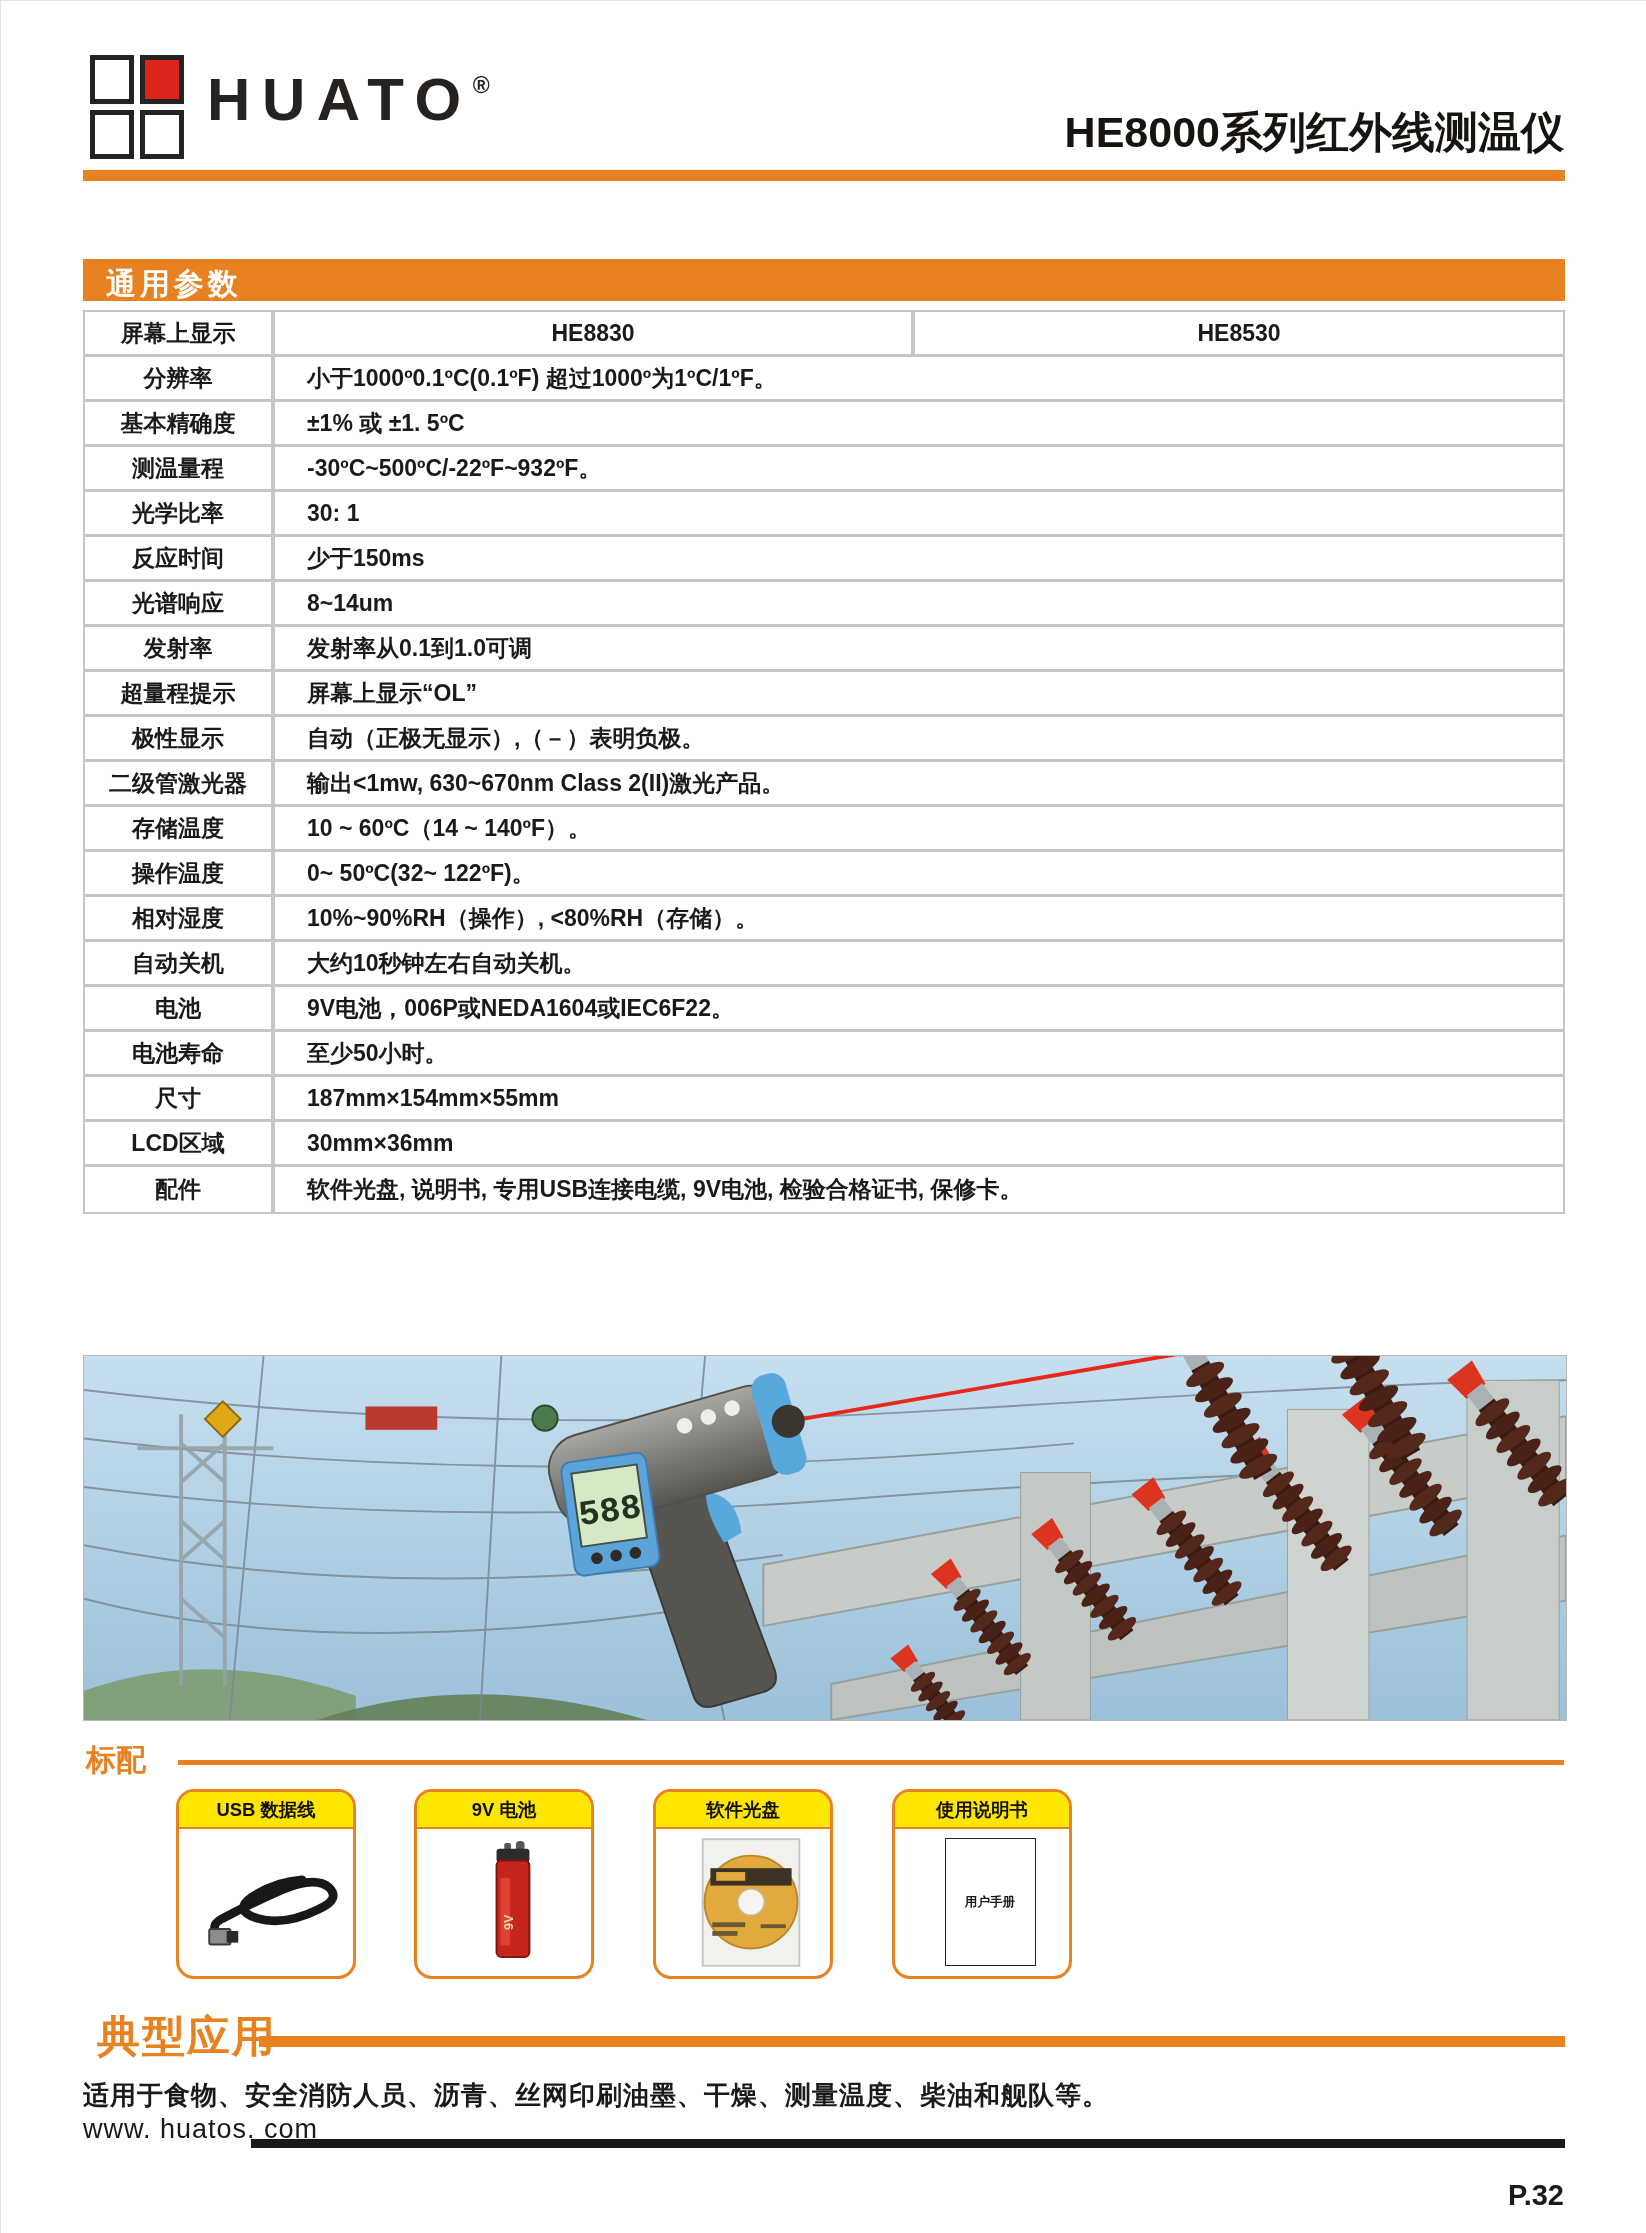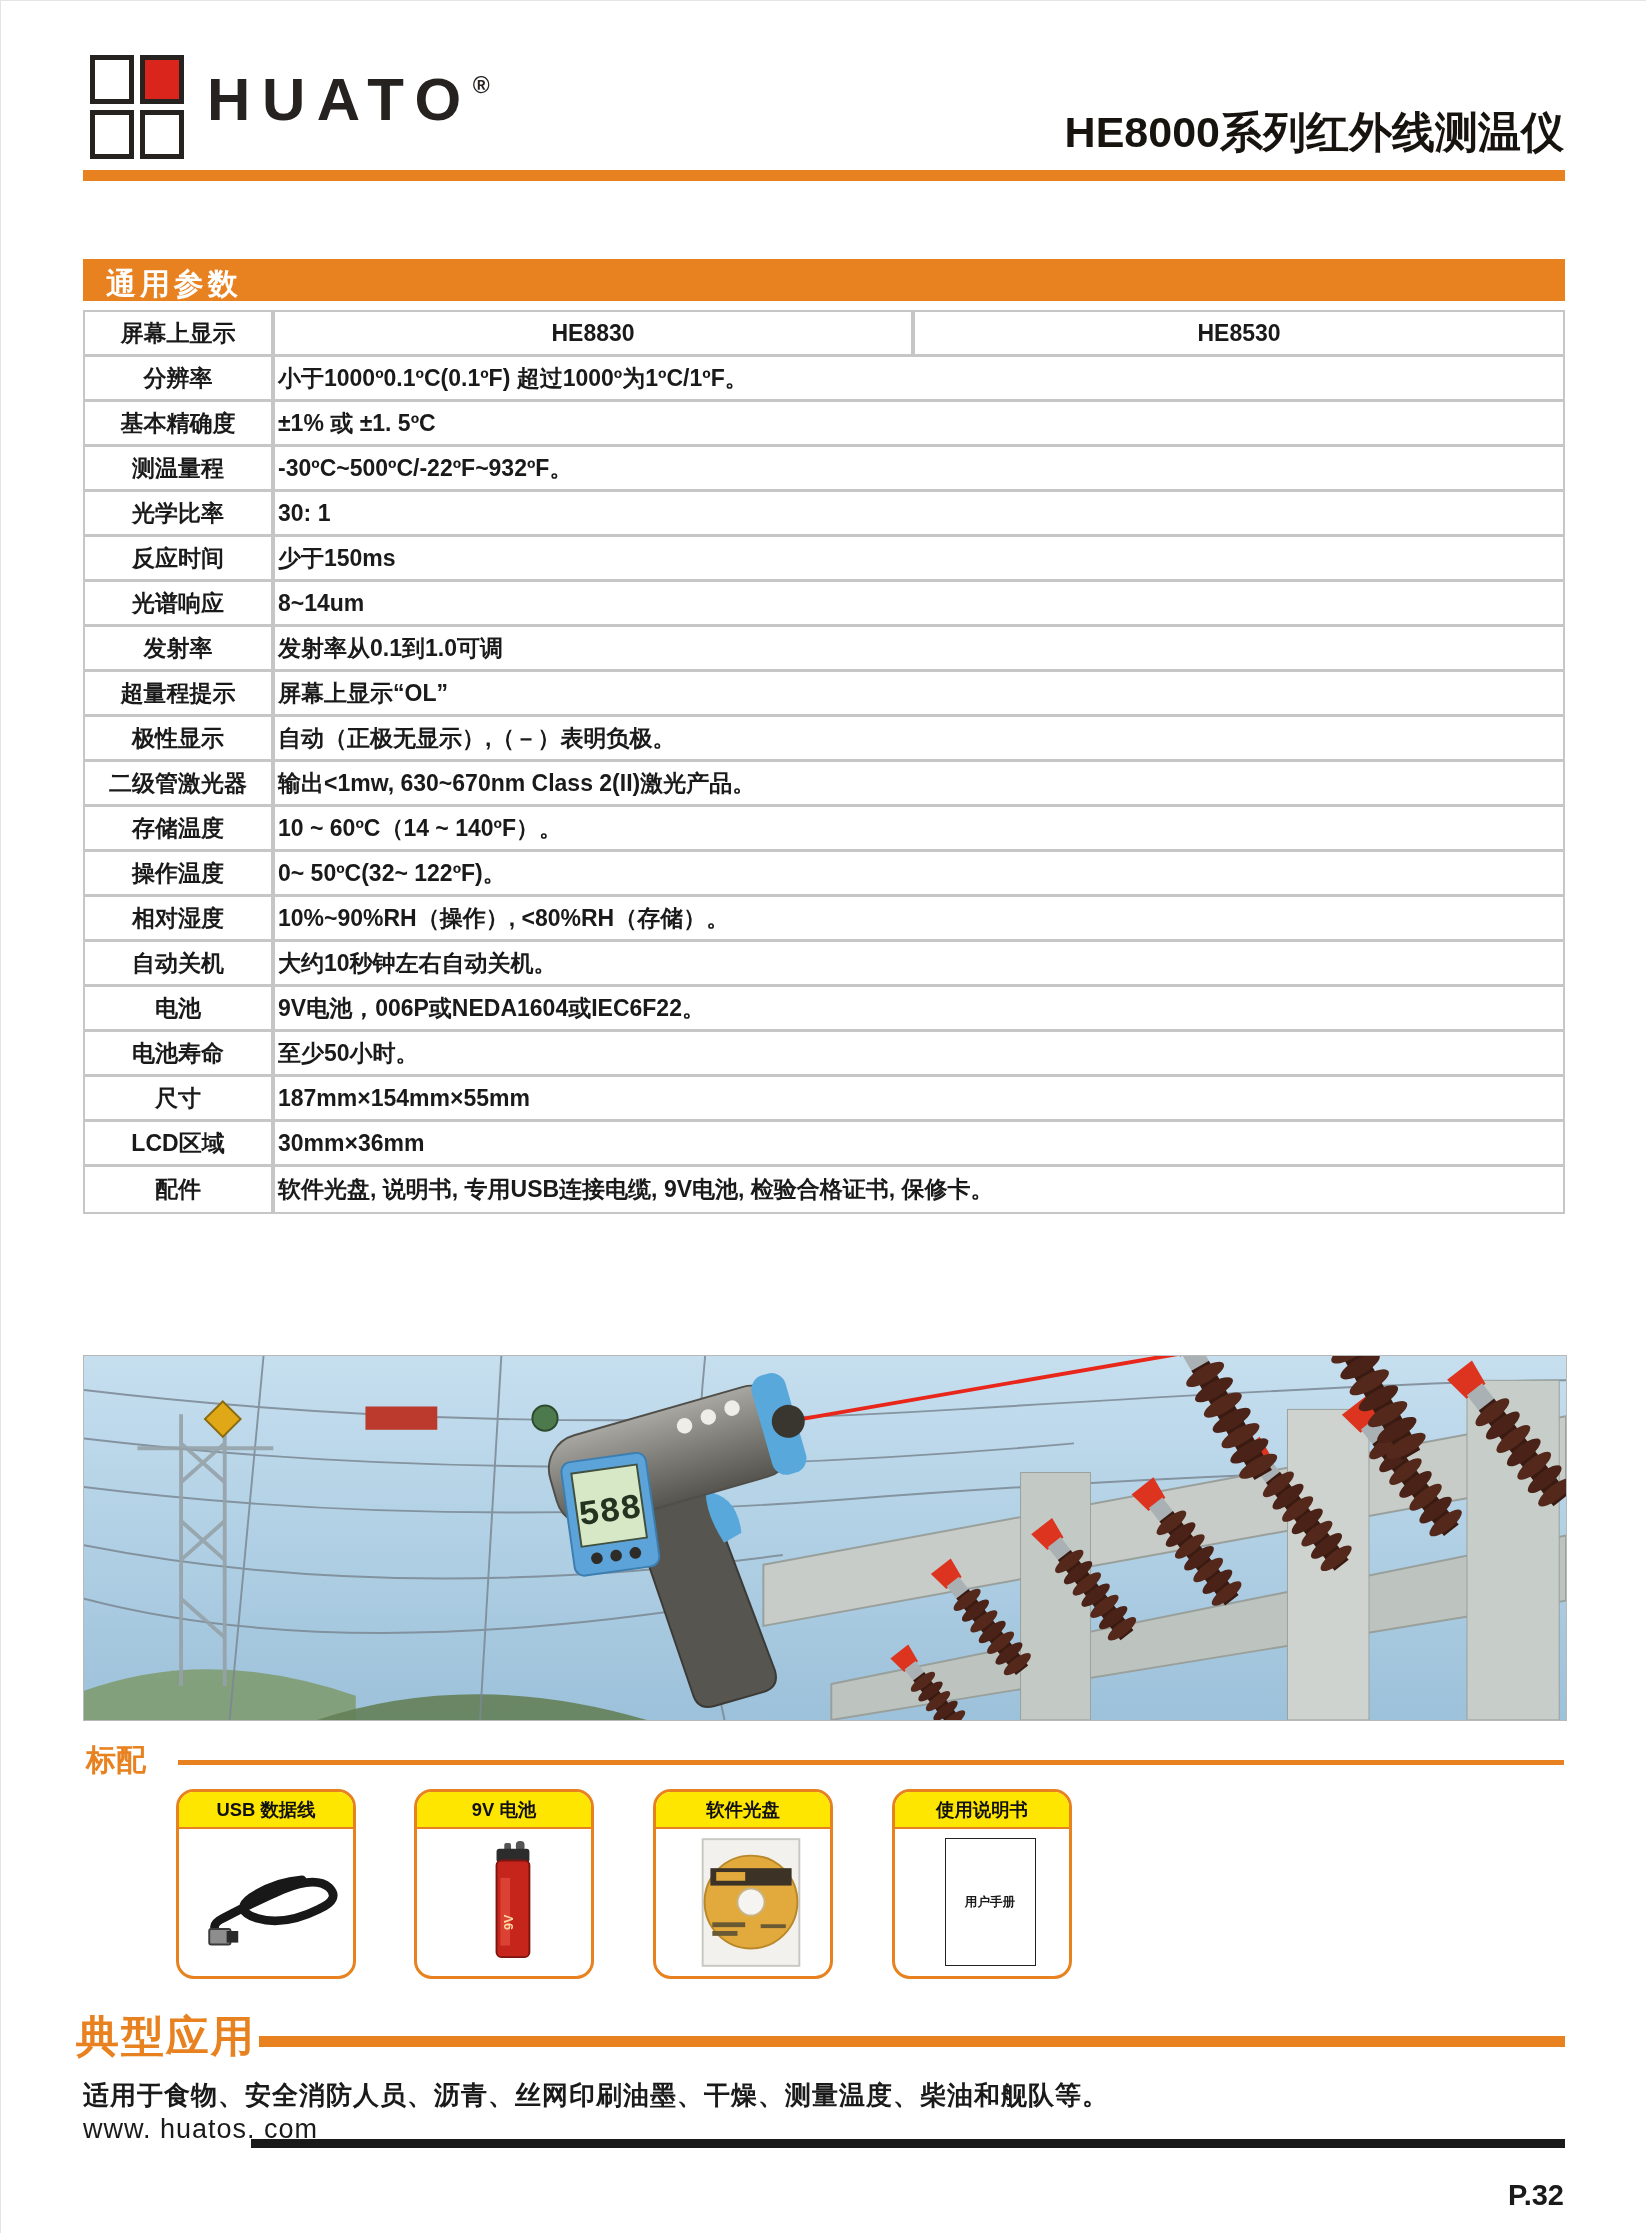--- a/index.html
+++ b/index.html
@@ -22,41 +22,41 @@
   .param-header { position:absolute; left:82px; top:258px; width:1482px; height:42px;
     color:#fff; font-size:30px; font-weight:bold; line-height:50px; padding-left:23px;
     box-sizing:border-box; letter-spacing:3.9px; }
   .spec-table { position:absolute; left:82px; top:309px; width:1482px;
     border:2.9px solid #c6c6c6; box-sizing:border-box; background:#fff; }
   .t-row { display:flex; height:45px; border-bottom:3.9px solid #c6c6c6; box-sizing:border-box; }
   .t-row:last-child { border-bottom:none; }
   .t-label { width:190px; min-width:190px; border-right:4.9px solid #c6c6c6;
     display:flex; align-items:center; justify-content:center; font-weight:bold;
     font-size:23px; box-sizing:border-box; text-align:center; }
-  .t-value { flex:1; display:flex; align-items:center; padding-left:3px;
+  .t-value { flex:1; display:flex; align-items:center; padding-left:32px;
     font-weight:bold; font-size:23px; }
   .t-value.center { justify-content:center; padding-left:0;
     border-right:4.9px solid #c6c6c6; width:640px; flex:none; box-sizing:border-box; }
   .t-value2 { flex:1; display:flex; align-items:center; justify-content:center;
     font-weight:bold; font-size:23px; }
   
   .photo-frame { position:absolute; left:82px; top:1354px; width:1482px; height:364px;
     border:1.9px solid #b8b8b8; box-sizing:content-box; overflow:hidden; background:#bcd6e8; }
   
   .acc-heading { position:absolute; left:85px; top:1739px; font-size:30px; font-weight:bold; }
   .acc-line { position:absolute; left:177px; top:1759px; width:1386px; height:4.9px; }
   .acc-box { position:absolute; top:1788px; width:180px; height:190px; border:3.9px solid #e8811f;
     border-radius:18px; background:#fff; box-sizing:border-box; overflow:hidden; }
   .acc-hdr { height:35px; background:#ffe600; border-bottom:2.9px solid #e8811f;
     display:flex; align-items:center; justify-content:center; font-weight:bold; font-size:18.4px; color:#111; }
   .acc-bod { height:calc(100% - 38px); display:flex; align-items:center; justify-content:center;margin-left:16px; }
   .manual-card { width:89px; height:126px; background:#fff; border:1.9px solid #222;
     display:flex; align-items:center; justify-content:center; font-size:12.6px; font-weight:bold; }
   
-  .app-heading { position:absolute; left:75px; top:2007px; font-size:43px; font-weight:bold; letter-spacing:1.9px; }
+  .app-heading { position:absolute; left:96px; top:2007px; font-size:43px; font-weight:bold; letter-spacing:1.9px; }
   .app-line { position:absolute; left:258px; top:2035px; width:1306px; height:10.7px; }
   .app-text { position:absolute; left:82px; top:2077px; width:1475px; font-size:26px;
     font-weight:bold; letter-spacing:1px; }
   .site-url { position:absolute; left:82px; top:2113px; font-size:27px; font-weight:normal; letter-spacing:1px; }
   .footer-line { position:absolute; left:250px; top:2138px; width:1314px; height:8.7px; background:#191919; }
   .page-num { position:absolute; right:82px; top:2178px; font-size:29px; font-weight:bold; }
 </style>
 </head>
 <body>
 

